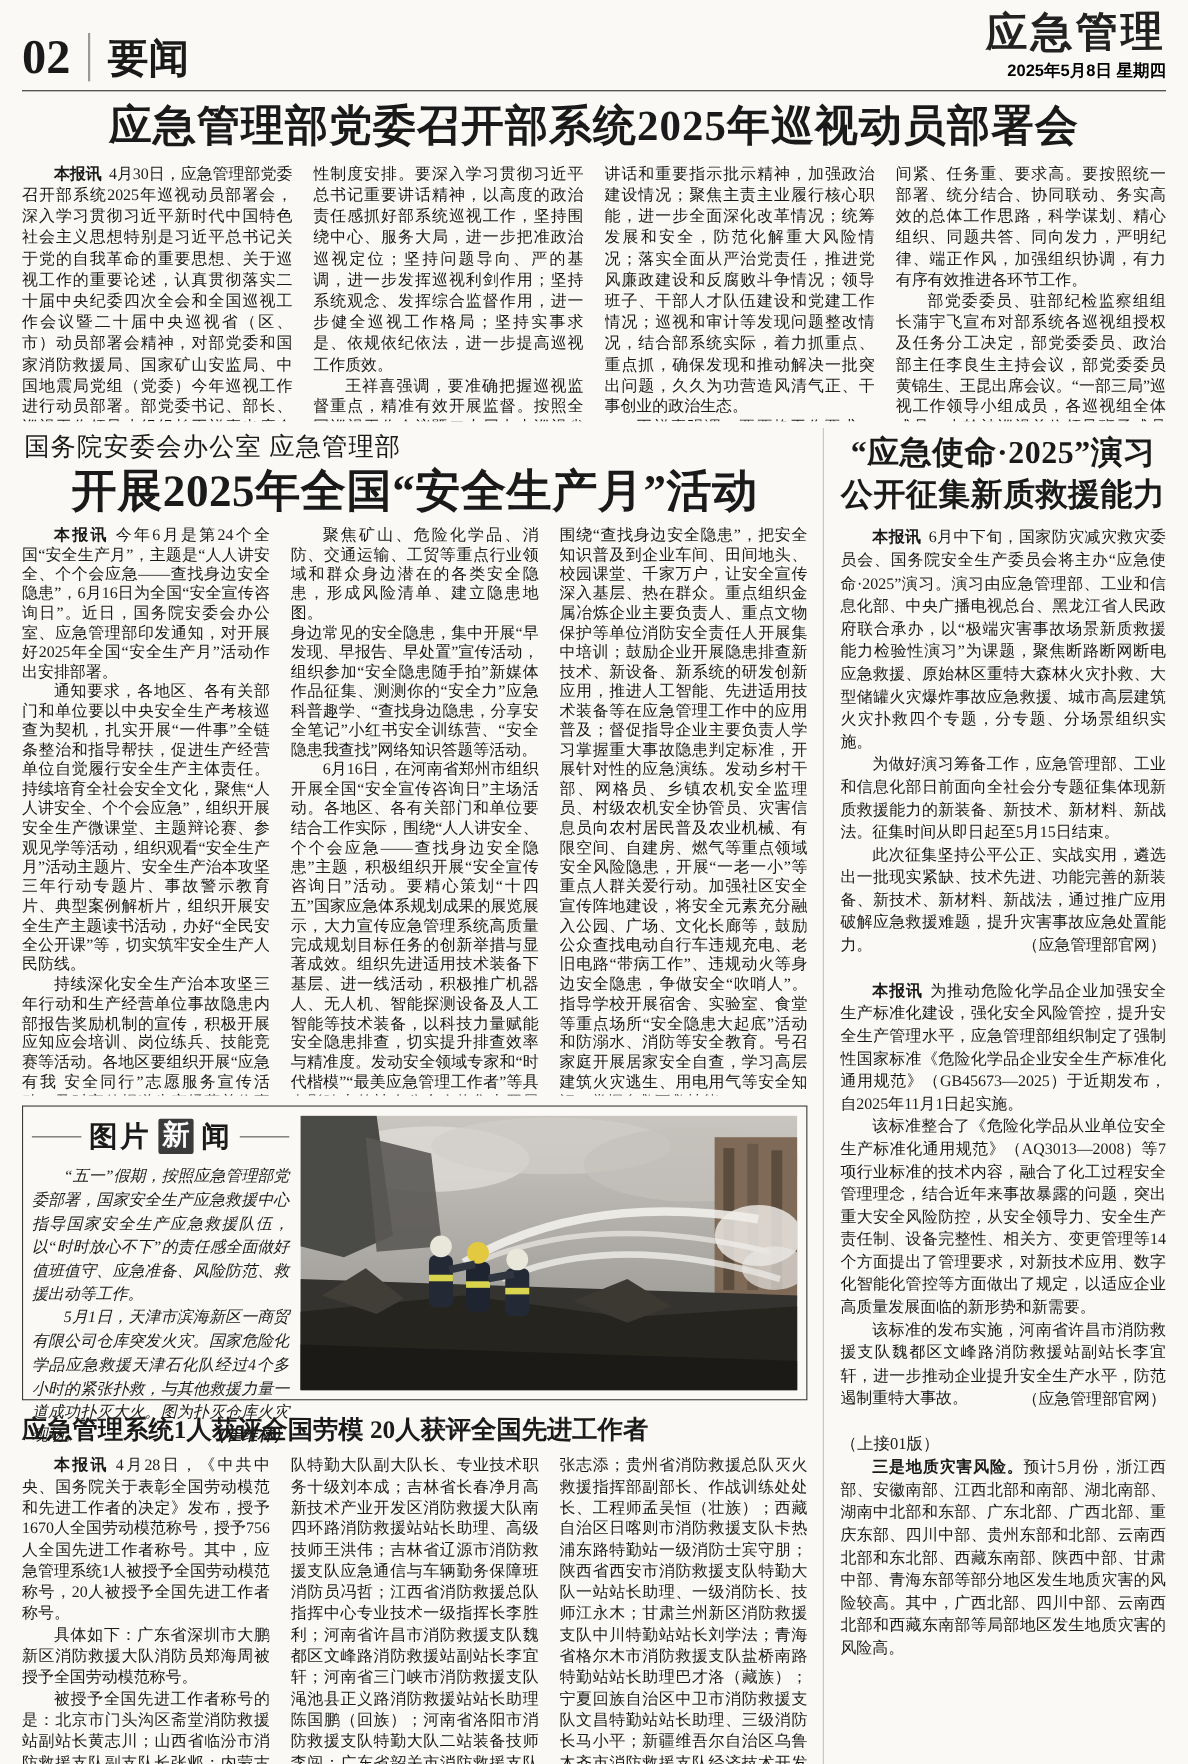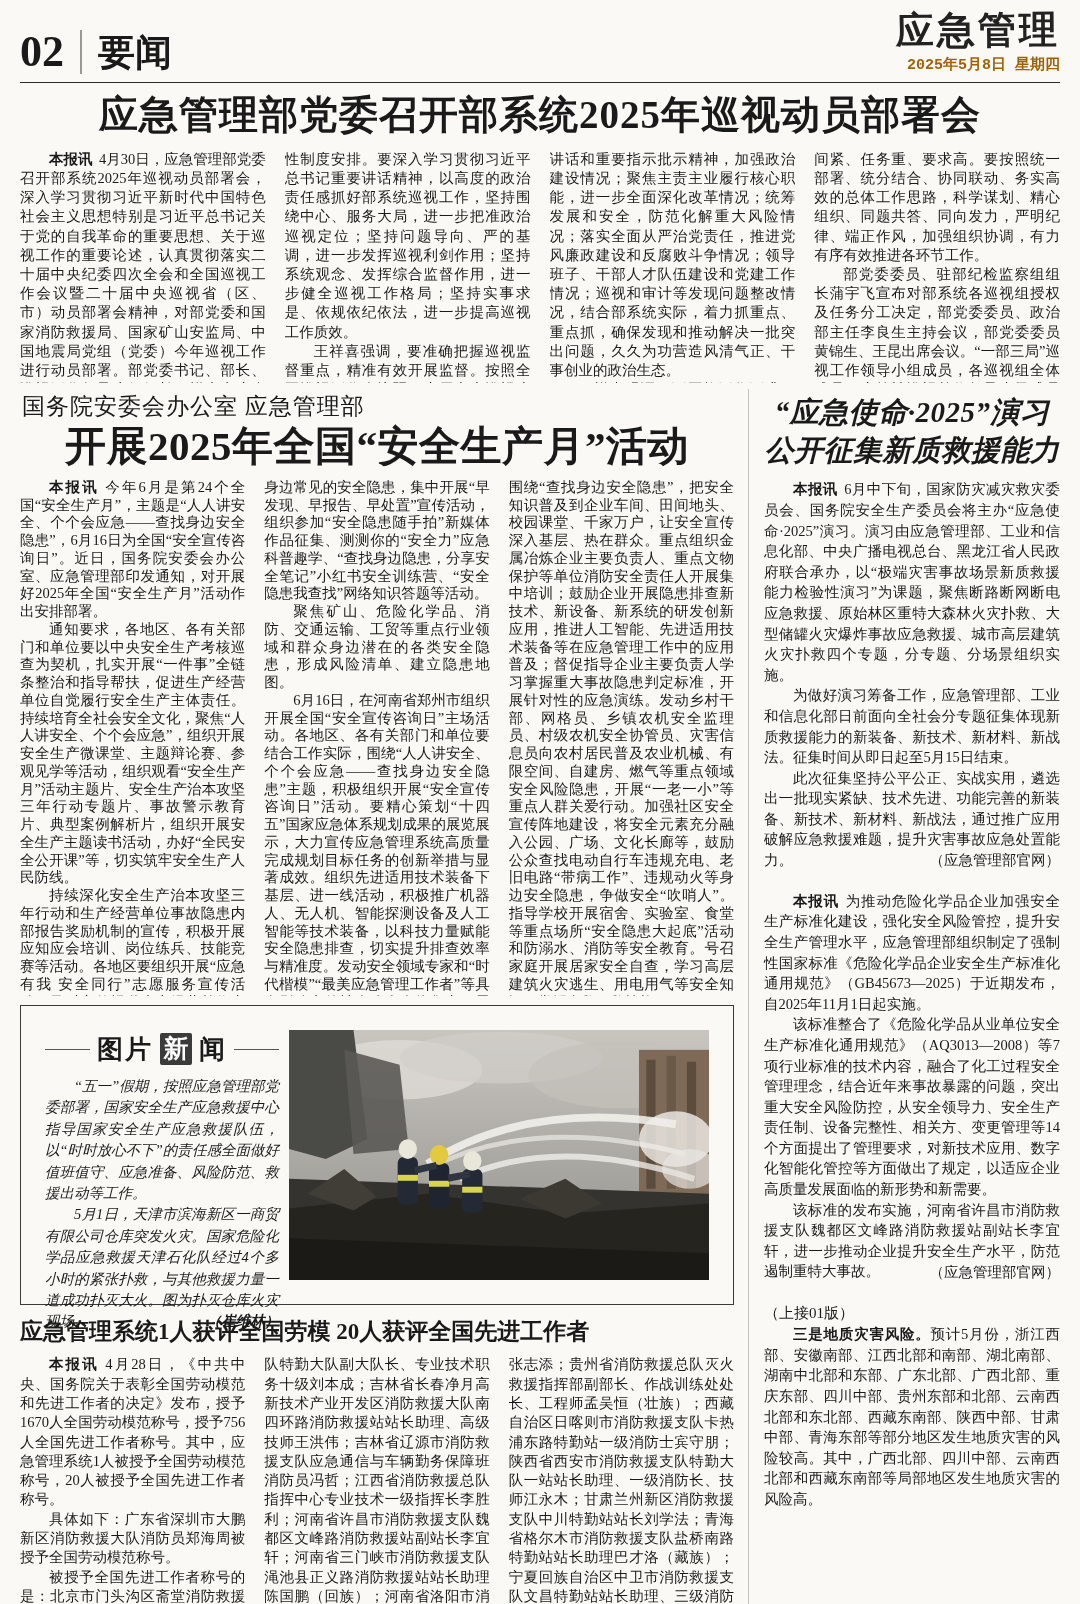--- a/index.html
+++ b/index.html
@@ -6,58 +6,58 @@
   .page{position:relative;width:1080px;height:1604px;margin:0 auto;background:#faf9f6;color:#1a1a1a;
         font-family:"Liberation Serif","DejaVu Serif",serif;overflow:hidden;box-sizing:border-box;padding:0 20px;}
   
   .hdr{display:flex;align-items:flex-end;justify-content:space-between;padding-top:16px;height:58px;}
   .hdr-left{display:flex;align-items:center;gap:16px;}
   .pagenum{font-size:44px;font-weight:bold;line-height:1;font-family:"Liberation Serif",serif;}
   .hdr-bar{width:2px;height:44px;background:#999;}
   .section{font-size:37px;font-weight:bold;font-family:"Liberation Sans","DejaVu Sans",sans-serif;line-height:1;}
   .hdr-right{text-align:right;}
   .masthead{font-size:38px;font-weight:900;letter-spacing:3px;color:#222;transform:rotate(-0.5deg);line-height:1.05;}
-  .issuedate{font-size:15px;font-family:Liberation Mono, monospace;color:#a16207;margin-top:4px;font-weight:bold;}
+  .issuedate{font-size:15px;font-family:Liberation Sans, sans-serif;color:#000000;margin-top:4px;font-weight:bold;}
   .toprule{border:none;border-top:1.5px solid #2c2c2c;margin:8px 0 0 0;}
   
   .a1-headline{text-align:center;font-size:39px;font-weight:bold;letter-spacing:1px;margin:10px 0 12px 0;line-height:1.15;}
   .cols{display:flex;gap:19px;}
   .cols .col{flex:1;overflow:hidden;text-align:justify;}
   .a1-cols .col{height:233px;font-size:14.5px;line-height:19.2px;}
   .p{margin:0;text-align:justify;}
   .ind{text-indent:2em;}
   .noind{text-indent:0;}
   .lead{margin-right:0.45em;}
   .src-pull{text-align:right;margin-top:-20.5px;}
   
   .lower{display:flex;margin-top:6px;}
   .leftzone{width:714px;flex:none;}
   .sidebar{flex:1;margin-left:14px;padding-left:15px;border-left:1px solid #c7c3bc;}
   
   .kicker{font-size:23px;letter-spacing:1px;margin:2px 0 2px 2px;}
   .a2-headline{text-align:center;font-size:41px;font-weight:bold;letter-spacing:0.5px;margin:2px 0 10px 0;line-height:1.1;}
   .a2-cols .col{height:517px;font-size:14.5px;line-height:17.75px;}
   
-  .pbox{margin-top:9px;border:1.5px solid #3a3a3a;padding:24px;display:flex;gap:10px;height:250px;box-sizing:content-box;}
+  .pbox{margin-top:9px;border:1.5px solid #3a3a3a;padding:8px;display:flex;gap:10px;height:250px;box-sizing:content-box;}
   .pn-left{width:234px;flex:none;display:flex;flex-direction:column;}
   .pn-title{display:flex;align-items:center;gap:7px;margin-top:2px;}
   .pn-rule{flex:1;height:1px;background:#555;}
   .pn-t{font-size:26px;font-weight:bold;letter-spacing:2px;}
   .pn-stamp{display:inline-block;width:32px;height:32px;background:#3b3b3b;color:#fff;font-size:25px;font-weight:bold;
             text-align:center;line-height:32px;border-radius:2px;}
   .pn-text{font-style:italic;font-size:14.5px;line-height:21.4px;margin-top:9px;text-align:justify;}
   .pn-credit{font-style:italic;font-weight:bold;}
   .photo{flex:1;overflow:hidden;}
   .photo svg{display:block;width:100%;height:100%;}
   
   .a3-headline{font-size:23px;font-weight:bold;text-align:left;letter-spacing:0px;margin:14px 0 10px 0;line-height:1.15;}
   .a3-cols .col{height:294px;font-size:14.5px;line-height:19.3px;}
   
   .sb-art{margin-bottom:20px;}
-  .sb-headline{text-align:center;font-size:29px;font-weight:bold;line-height:1.32;margin:4px 0 10px 0;letter-spacing:0.5px;font-style:italic;}
+  .sb-headline{text-align:center;font-size:29px;font-weight:bold;line-height:1.32;margin:4px 0 10px 0;letter-spacing:0.5px;}
   .sb-body{font-size:14.5px;line-height:20.6px;text-align:justify;}
   .sb-cont{margin-top:8px;}
   .cont-label{font-size:15px;line-height:22px;}
 </style>
 </head>
 <body>
 
 <div class="page">
 
   <div class="hdr">
@@ -103,22 +103,22 @@
         <div class="kicker">国务院安委会办公室 应急管理部</div>
         <h1 class="a2-headline">开展2025年全国“安全生产月”活动</h1>
         <div class="cols a2-cols">
           <div class="col">
             <p class="p ind"><b class="lead">本报讯</b><span>今年6月是第24个全国“安全生产月”，主题是“人人讲安全、个个会应急——查找身边安全隐患”，6月16日为全国“安全宣传咨询日”。近日，国务院安委会办公室、应急管理部印发通知，对开展好2025年全国“安全生产月”活动作出安排部署。</span></p>
             <p class="p ind">通知要求，各地区、各有关部门和单位要以中央安全生产考核巡查为契机，扎实开展“一件事”全链条整治和指导帮扶，促进生产经营单位自觉履行安全生产主体责任。持续培育全社会安全文化，聚焦“人人讲安全、个个会应急”，组织开展安全生产微课堂、主题辩论赛、参观见学等活动，组织观看“安全生产月”活动主题片、安全生产治本攻坚三年行动专题片、事故警示教育片、典型案例解析片，组织开展安全生产主题读书活动，办好“全民安全公开课”等，切实筑牢安全生产人民防线。</p>
             <p class="p ind">持续深化安全生产治本攻坚三年行动和生产经营单位事故隐患内部报告奖励机制的宣传，积极开展应知应会培训、岗位练兵、技能竞赛等活动。各地区要组织开展“应急有我 安全同行”志愿服务宣传活动。及时宣传报道生产经营单位事故隐患内部报告奖励“小隐患小奖、大隐患大奖”典型经验做法。</p>
 
           </div>
           <div class="col">
+            <p class="p ind">聚焦矿山、危险化学品、消防、交通运输、工贸等重点行业领域和群众身边潜在的各类安全隐患，形成风险清单、建立隐患地图。</p>
             <p class="p noind">身边常见的安全隐患，集中开展“早发现、早报告、早处置”宣传活动，组织参加“安全隐患随手拍”新媒体作品征集、测测你的“安全力”应急科普趣学、“查找身边隐患，分享安全笔记”小红书安全训练营、“安全隐患我查找”网络知识答题等活动。</p>
-            <p class="p ind">聚焦矿山、危险化学品、消防、交通运输、工贸等重点行业领域和群众身边潜在的各类安全隐患，形成风险清单、建立隐患地图。</p>
             <p class="p ind">6月16日，在河南省郑州市组织开展全国“安全宣传咨询日”主场活动。各地区、各有关部门和单位要结合工作实际，围绕“人人讲安全、个个会应急——查找身边安全隐患”主题，积极组织开展“安全宣传咨询日”活动。要精心策划“十四五”国家应急体系规划成果的展览展示，大力宣传应急管理系统高质量完成规划目标任务的创新举措与显著成效。组织先进适用技术装备下基层、进一线活动，积极推广机器人、无人机、智能探测设备及人工智能等技术装备，以科技力量赋能安全隐患排查，切实提升排查效率与精准度。发动安全领域专家和“时代楷模”“最美应急管理工作者”等具有影响力的社会公众人物集中开展安全宣讲，邀请应急科普讲解员、志愿者为群众讲解各类安全隐患的成因、辨识方法和处置措施，积极营造全社会关注、全民参与的良好氛围。</p>
           </div>
           <div class="col">
             <p class="p noind">围绕“查找身边安全隐患”，把安全知识普及到企业车间、田间地头、校园课堂、千家万户，让安全宣传深入基层、热在群众。重点组织金属冶炼企业主要负责人、重点文物保护等单位消防安全责任人开展集中培训；鼓励企业开展隐患排查新技术、新设备、新系统的研发创新应用，推进人工智能、先进适用技术装备等在应急管理工作中的应用普及；督促指导企业主要负责人学习掌握重大事故隐患判定标准，开展针对性的应急演练。发动乡村干部、网格员、乡镇农机安全监理员、村级农机安全协管员、灾害信息员向农村居民普及农业机械、有限空间、自建房、燃气等重点领域安全风险隐患，开展“一老一小”等重点人群关爱行动。加强社区安全宣传阵地建设，将安全元素充分融入公园、广场、文化长廊等，鼓励公众查找电动自行车违规充电、老旧电路“带病工作”、违规动火等身边安全隐患，争做安全“吹哨人”。指导学校开展宿舍、实验室、食堂等重点场所“安全隐患大起底”活动和防溺水、消防等安全教育。号召家庭开展居家安全自查，学习高层建筑火灾逃生、用电用气等安全知识，掌握自救互救技能。</p>
 
           </div>
         </div>
       </div>
 
       <div class="pbox">

